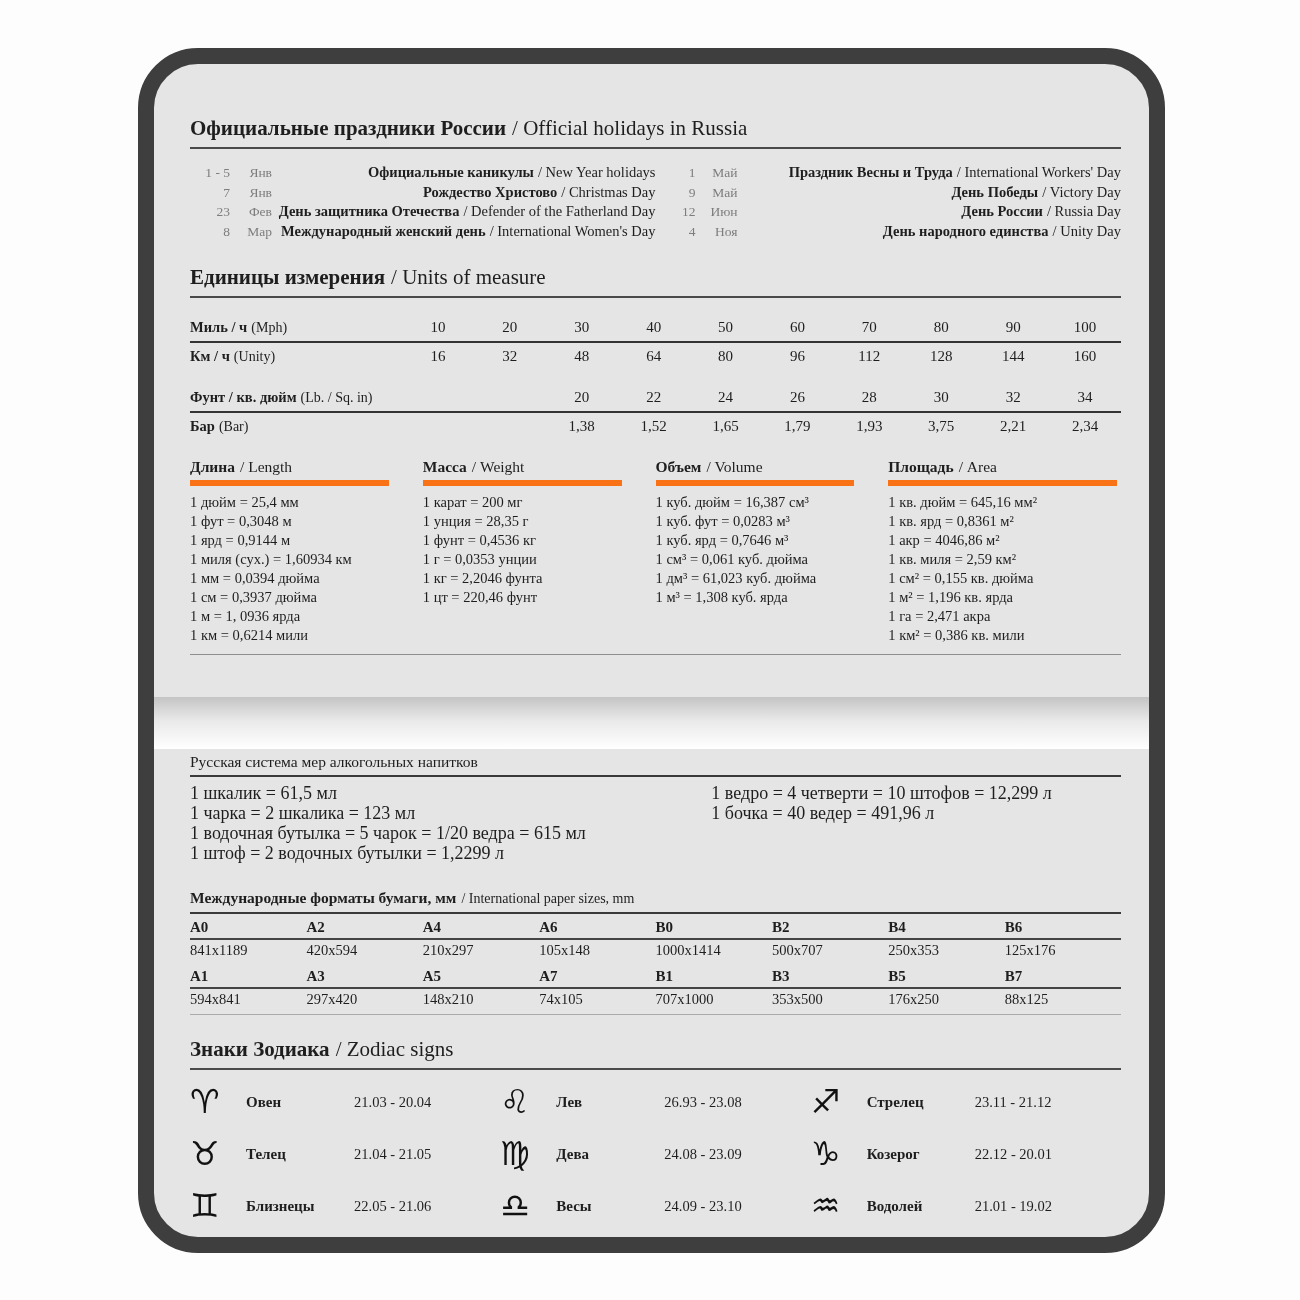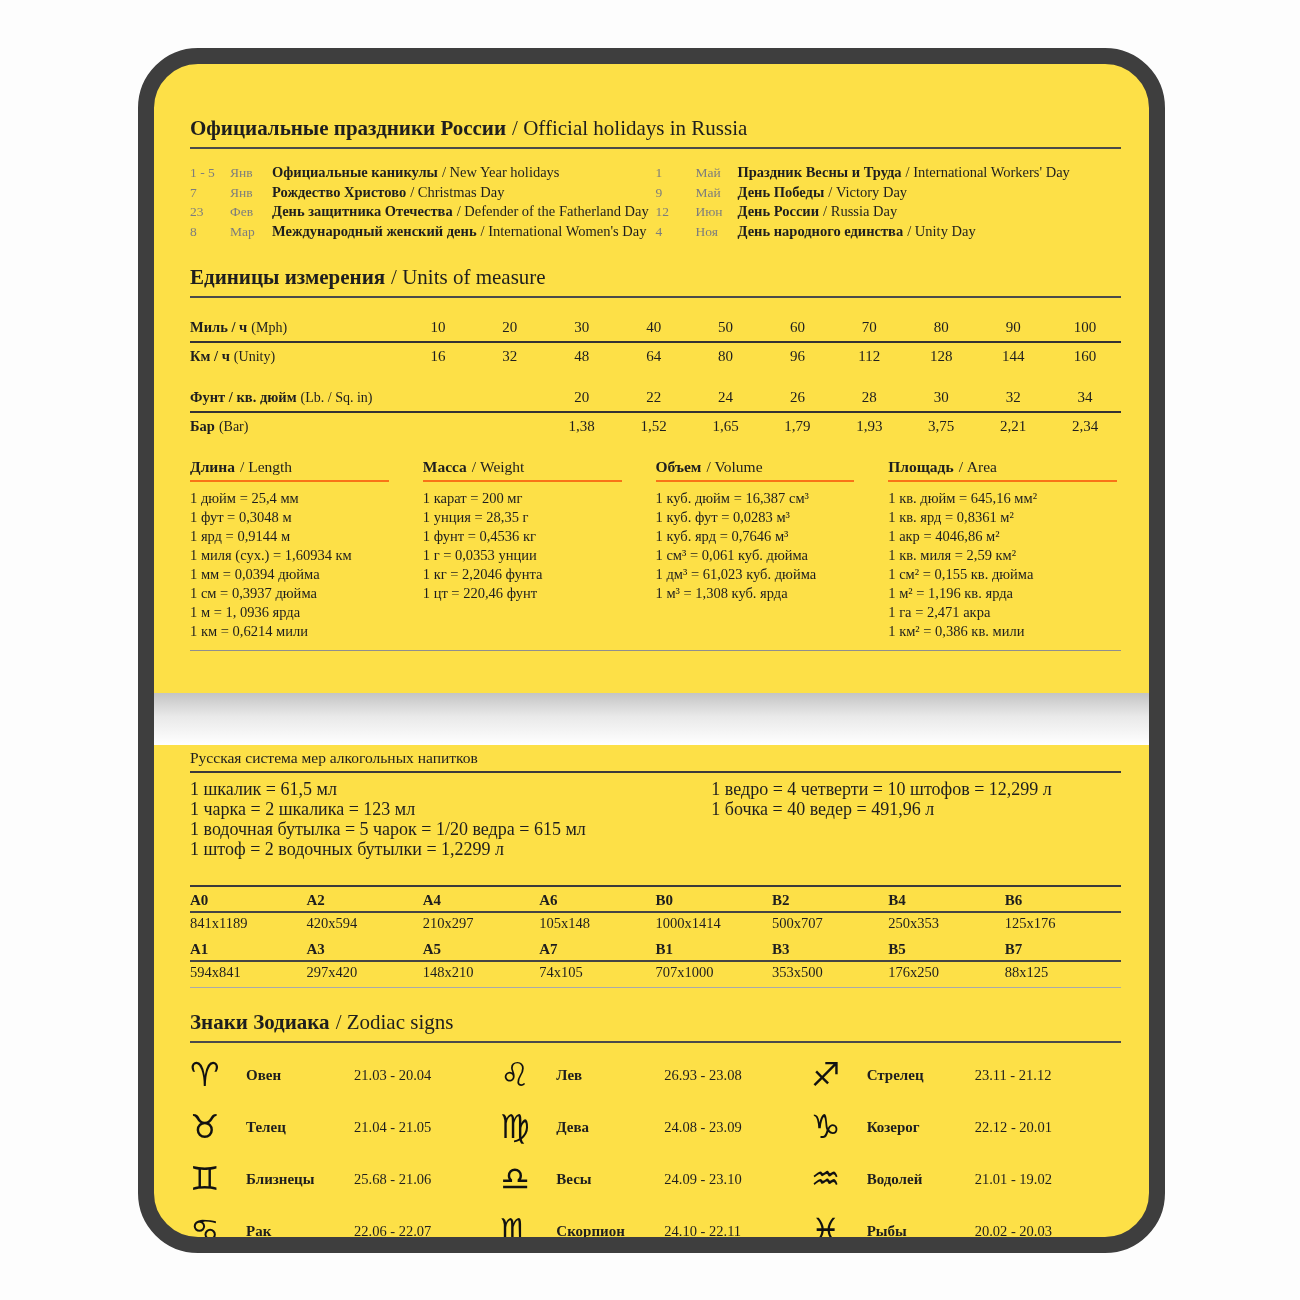--- a/index.html
+++ b/index.html
@@ -1,48 +1,48 @@
 <!DOCTYPE html>
 <html><head>
 <meta charset="utf-8">
 <style>
   html,body{margin:0;padding:0;width:1300px;height:1300px;background:#fdfdfd;
     font-family:"Liberation Serif","DejaVu Serif",serif;color:#1e1e1e;}
   .frame{position:absolute;left:138px;top:48px;width:1027px;height:1205px;
     box-sizing:border-box;border:16px solid #3e3e3e;border-radius:60px;
-    background:#fde047;overflow:hidden;}
+    background:#e5e5e5;overflow:hidden;}
   .content{padding:52px 28px 0 36px;}
 
   
   .big-title{font-size:21px;font-weight:bold;line-height:24px;}
   .big-title .en{font-weight:normal;margin-left:6px;}
   .rule{border:0;border-top:2px solid #4a4a4a;margin:7px 0 0 0;}
 
   
   .holiday-cols{display:flex;margin-top:14px;}
-  .hcol{width:50%;}
+  .hcol{width:50%;text-align:right;}
   .hrow{display:grid;grid-template-columns:40px 42px auto;line-height:19.5px;font-size:14.5px;}
   .hrow .d,.hrow .m{color:#7d7d7d;font-size:13.5px;}
   .hrow .ru{font-weight:bold;}
   .hrow .en{font-weight:normal;margin-left:4px;}
 
   
   .units-block{margin-top:16px;}
   .u-row{display:grid;grid-template-columns:212px repeat(10,1fr);padding:4px 0;
     font-size:15px;line-height:18px;align-items:baseline;}
   .u-row.sep{border-bottom:2px solid #333;}
   .u-row .lbl b{font-size:14.5px;}
   .u-row .lbl .en{margin-left:4px;font-size:14px;}
   .u-row .num{text-align:center;}
   .gap16{height:14px;}
 
   
   .conv{display:flex;margin-top:18px;}
   .conv-col{width:25%;box-sizing:border-box;padding-right:34px;}
-  .conv-head{border-bottom:2px solid #f97316;padding-bottom:4px;font-size:15.5px;}
+  .conv-head{border-bottom:6px solid #f97316;padding-bottom:4px;font-size:15.5px;}
   .conv-head b{font-weight:bold;}
   .conv-head .en{margin-left:5px;font-weight:normal;}
   .conv-item{font-size:14.5px;line-height:19px;}
   .conv-items{margin-top:7px;}
   .after-conv{border:0;border-top:1px solid #8f8f8f;margin:9px 0 0 0;}
 
   
   .seam{height:52px;margin:42px -28px 0 -36px;
     background:linear-gradient(to bottom,#c4c4c4 0,#e9e9e9 45%,#ffffff 100%);}
 
@@ -265,20 +265,21 @@
           <div class="alc-item">1 штоф = 2 водочных бутылки = 1,2299 л</div>
         </div>
         <div class="alc-col r">
           <div class="alc-item">1 ведро = 4 четверти = 10 штофов = 12,299 л</div>
           <div class="alc-item">1 бочка = 40 ведер = 491,96 л</div>
         </div>
       </div>
     </section>
 
     <section class="paper">
+      <div class="paper-title"><b>Международные форматы бумаги, мм</b><span class="en">/ International paper sizes, mm</span></div>
       <div class="rule"></div>
       <div class="p-grid">
         <span class="p-h">A0</span>
         <span class="p-h">A2</span>
         <span class="p-h">A4</span>
         <span class="p-h">A6</span>
         <span class="p-h">B0</span>
         <span class="p-h">B2</span>
         <span class="p-h">B4</span>
         <span class="p-h">B6</span>
@@ -344,21 +345,21 @@
             <span class="z-dates">24.08 - 23.09</span>
           </div>
         <div class="z-entry">
             <span class="z-icon">♑</span>
             <span class="z-name">Козерог</span>
             <span class="z-dates">22.12 - 20.01</span>
           </div>
         <div class="z-entry">
             <span class="z-icon">♊</span>
             <span class="z-name">Близнецы</span>
-            <span class="z-dates">25.68 - 21.06</span>
+            <span class="z-dates">22.05 - 21.06</span>
           </div>
         <div class="z-entry">
             <span class="z-icon">♎</span>
             <span class="z-name">Весы</span>
             <span class="z-dates">24.09 - 23.10</span>
           </div>
         <div class="z-entry">
             <span class="z-icon">♒</span>
             <span class="z-name">Водолей</span>
             <span class="z-dates">21.01 - 19.02</span>

